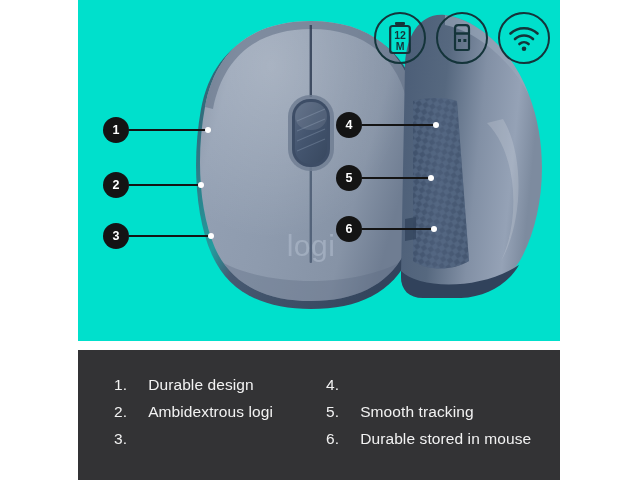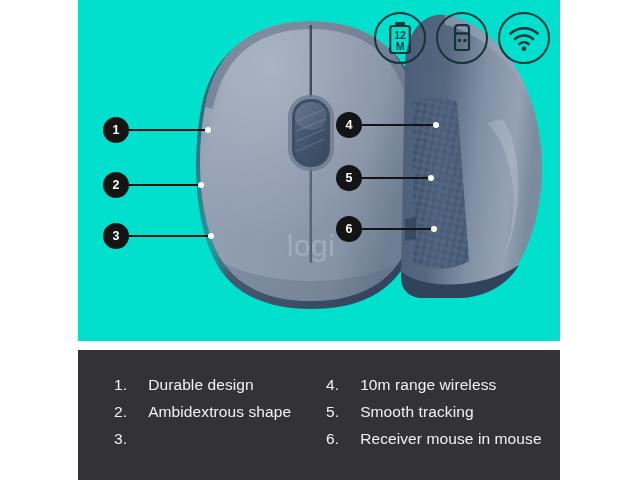--- a/index.html
+++ b/index.html
@@ -373,38 +373,37 @@
   <div class="legend-panel">
     <div class="legend-cols">
 
       <div class="legend-col col-left">
         <div class="legend-item">
           <span class="legend-num">1.</span>
           <span class="legend-text">Durable design</span>
         </div>
         <div class="legend-item">
           <span class="legend-num">2.</span>
-          <span class="legend-text">Ambidextrous shape</span>
+          <span class="legend-text">Ambidextrous logi</span>
         </div>
         <div class="legend-item">
           <span class="legend-num">3.</span>
         </div>
       </div>
 
       <div class="legend-col col-right">
         <div class="legend-item">
           <span class="legend-num">4.</span>
-          <span class="legend-text">10m range wireless</span>
         </div>
         <div class="legend-item">
           <span class="legend-num">5.</span>
           <span class="legend-text">Smooth tracking</span>
         </div>
         <div class="legend-item">
           <span class="legend-num">6.</span>
-          <span class="legend-text">Receiver mouse in mouse</span>
+          <span class="legend-text">Durable stored in mouse</span>
         </div>
       </div>
 
     </div>
   </div>
 
 </div>
 
 </body></html>

